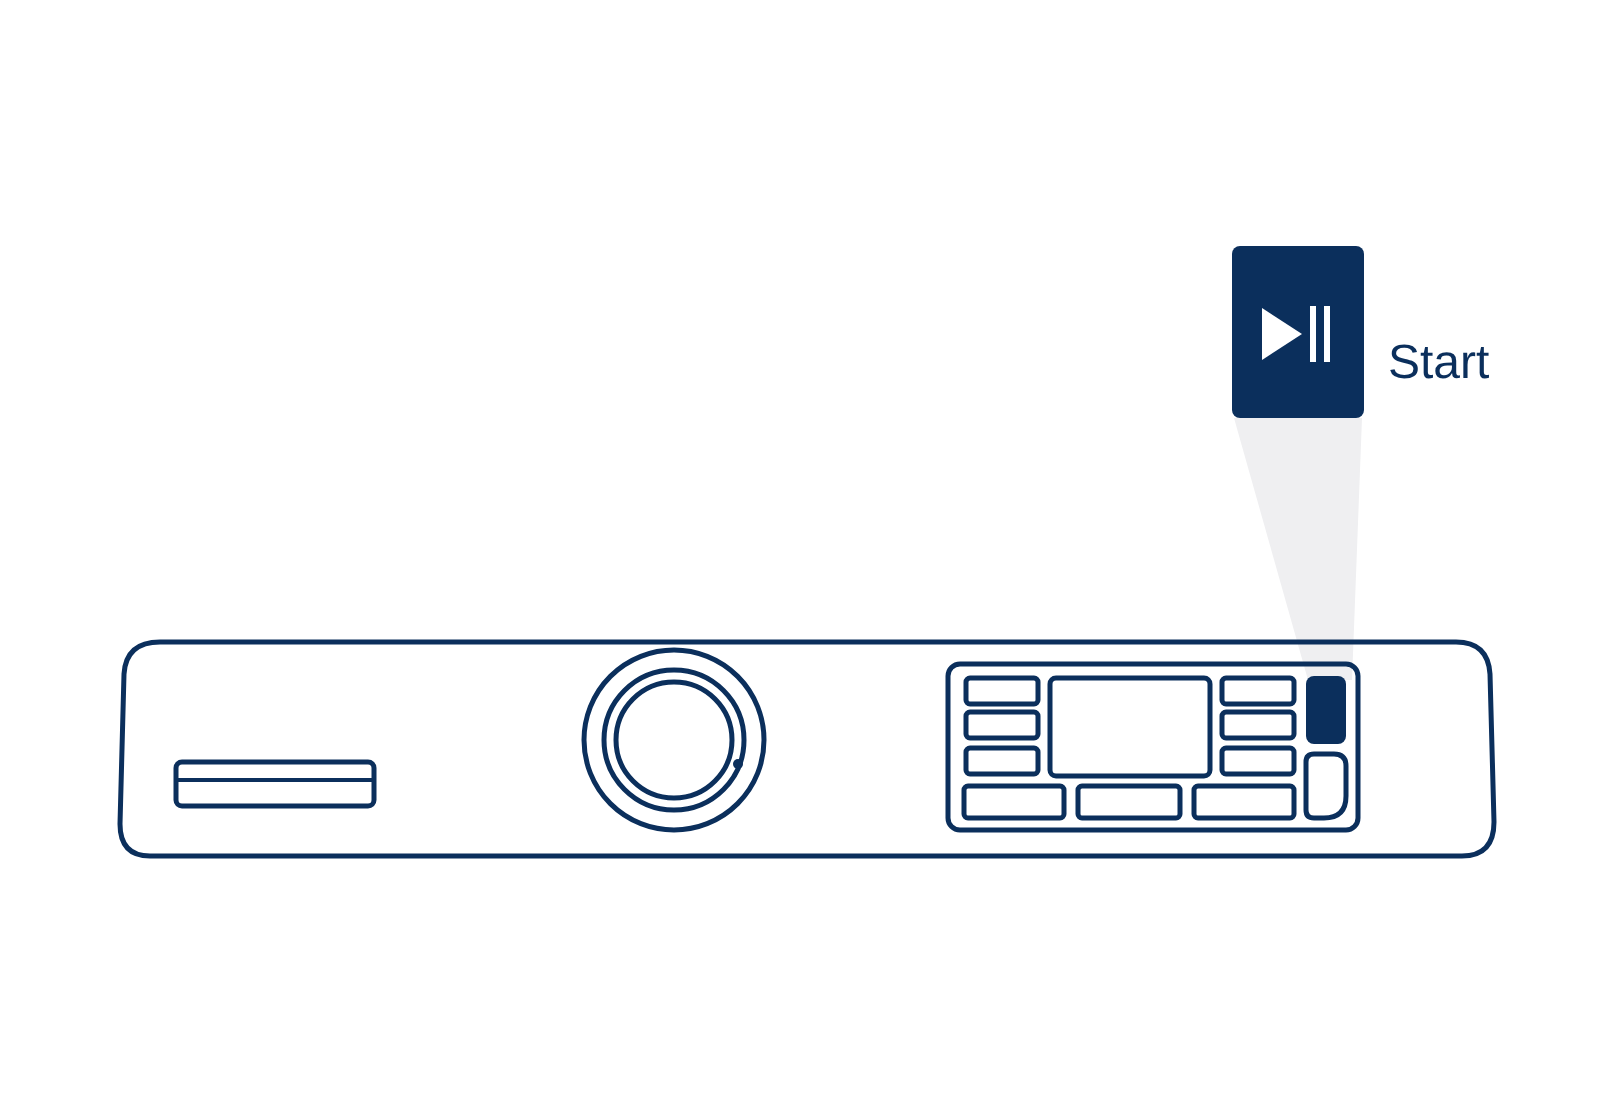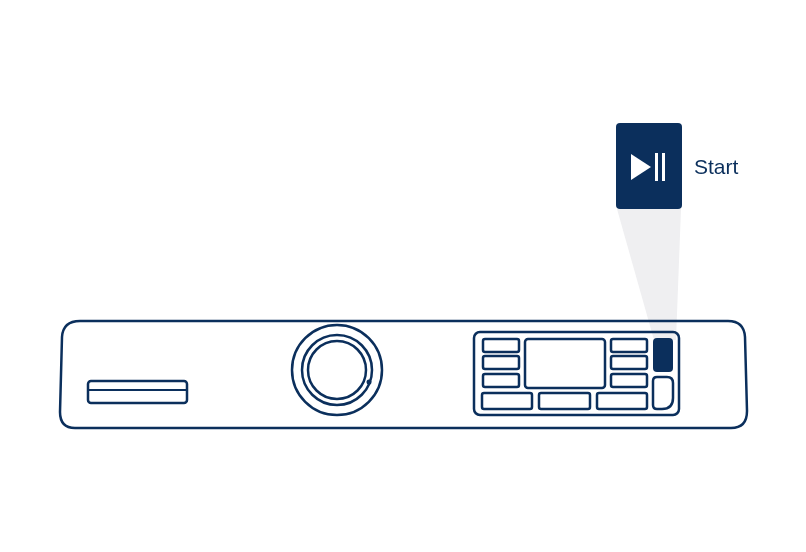--- a/index.html
+++ b/index.html
@@ -1,19 +1,19 @@
 <!DOCTYPE html>
 <html><head>
 <meta charset="utf-8">
 <style>
   html, body { margin: 0; padding: 0; background: #ffffff; }
   body { width: 806px; height: 552px; position: relative; overflow: hidden;
          font-family: "Liberation Sans", sans-serif; }
   svg.diagram { position: absolute; left: 0; top: 0; }
-  .start-label { position: absolute; left: 694px; top: 155px; font-size: 21px;
+  .start-label { position: absolute; left: 694px; top: 168px; font-size: 24px;
                  color: #0b2f5c; letter-spacing: 0px; }
 </style>
 </head>
 <body>
 
 <svg class="diagram" width="806" height="552" viewBox="0 0 806 552">
 
   <polygon points="617,209 681,209 676,340 654,340" fill="#efeff1"></polygon>
 
   <path d="M80,321 L728,321 Q744,321 745,337 L747,411 Q747,428 731,428 L75,428 Q60,428 60,412 L62,337 Q63,321 80,321 Z" fill="none" stroke="#0b2f5c" stroke-width="2.5"></path>

